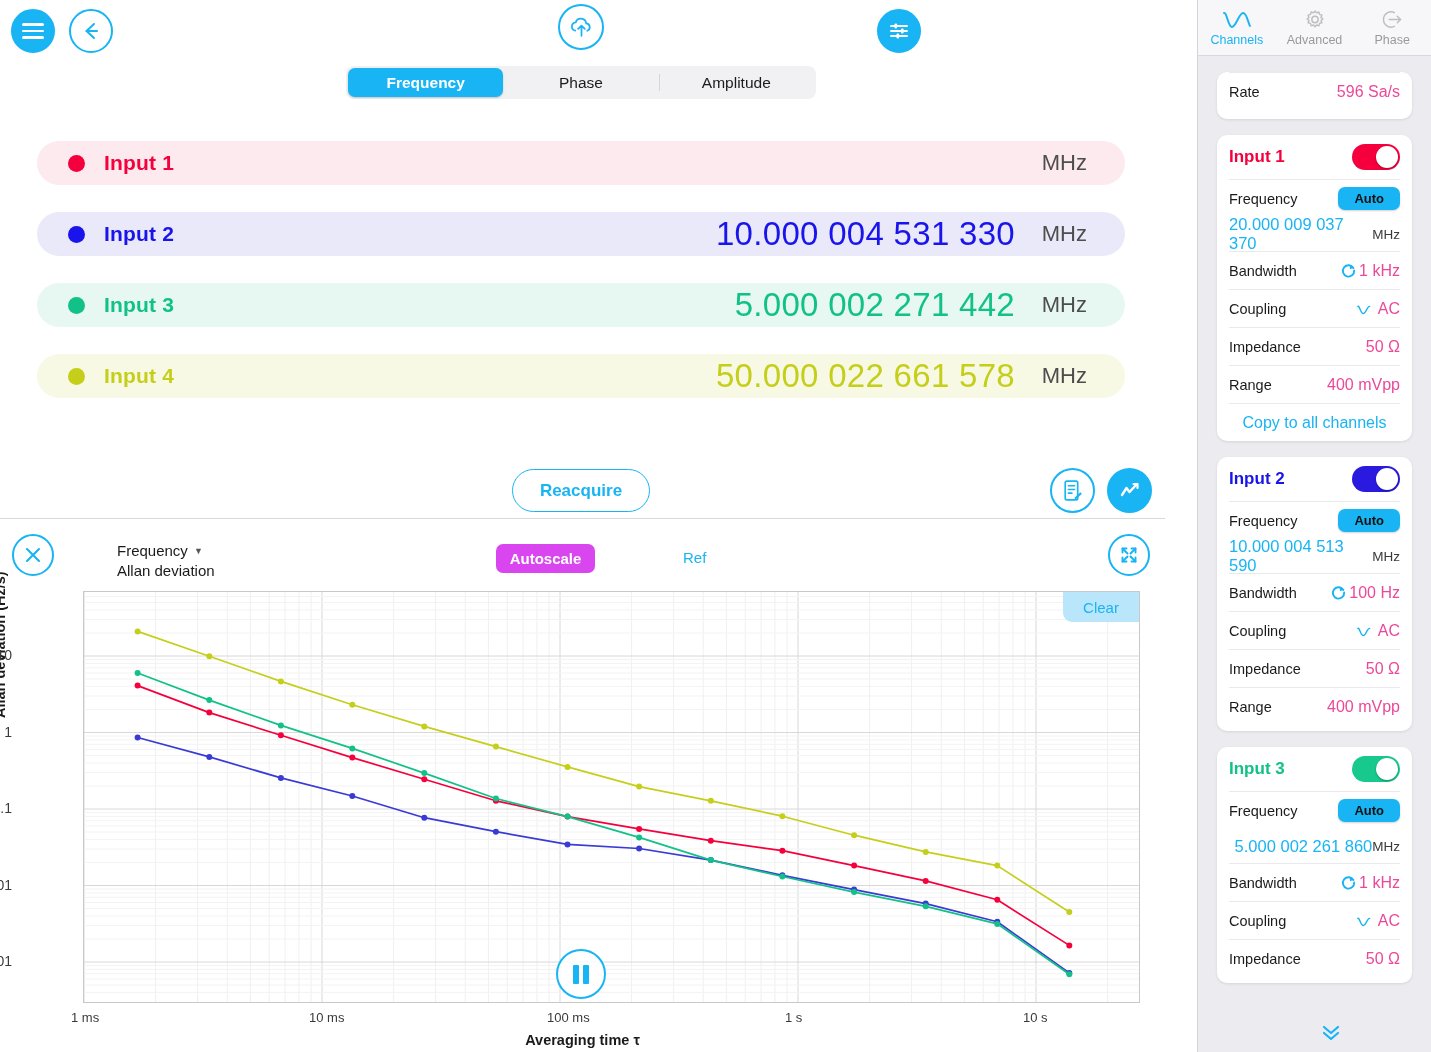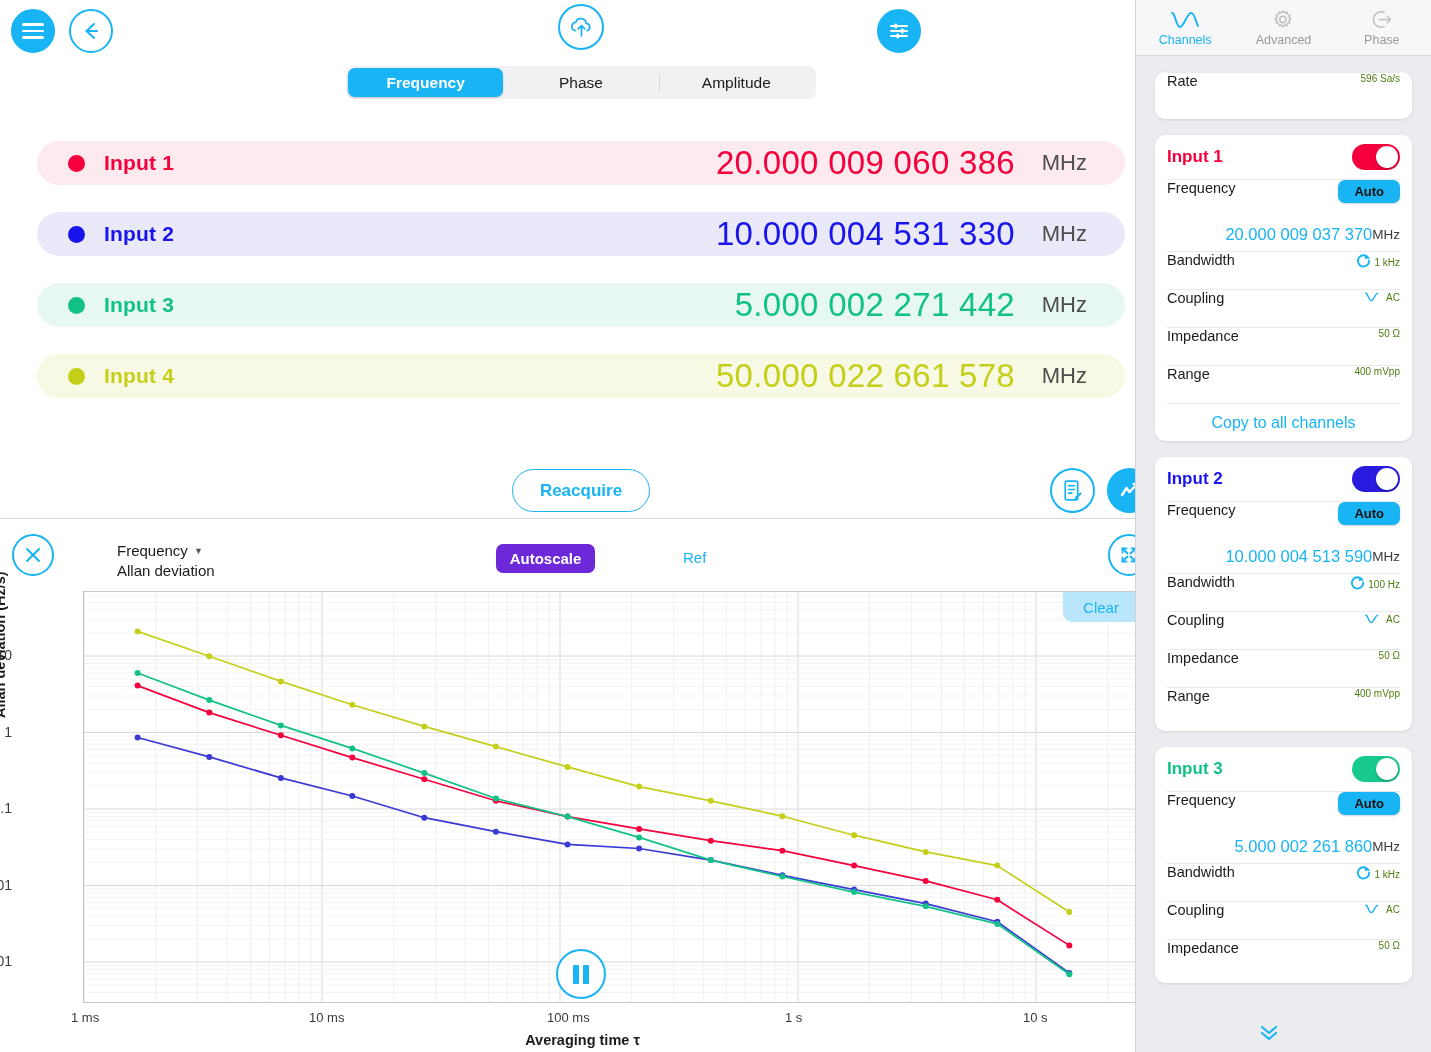--- a/index.html
+++ b/index.html
@@ -67,21 +67,21 @@
 
   #divider { position:absolute; left:0; top:518px; width:1165px; height:1px; background:#d9d9d9; }
 
   
   #close-chart { position:absolute; left:12px; top:534px; width:42px; height:42px; }
   #chart-title {
     position:absolute; left:117px; top:541px; font-size:15px; color:#1b1b1b; line-height:19px;
   }
   #chart-title .caret { font-size:9px; color:#555; margin-left:6px; vertical-align: 2px;}
   #autoscale {
-    position:absolute; left:496px; top:544px; width:99px; height:29px; background:#6d28d9;
+    position:absolute; left:496px; top:544px; width:99px; height:29px; background:#d946ef;
     border-radius:7px; color:#fff; font-size:15px; font-weight:600;
     display:flex; align-items:center; justify-content:center; cursor:pointer;
   }
   #ref-btn { position:absolute; left:683px; top:549px; font-size:15px; color:#18b4f4; cursor:pointer;}
   #expand-chart { position:absolute; left:1108px; top:534px; width:42px; height:42px; }
 
   
   #plot-wrap { position:absolute; left:83px; top:591px; width:1057px; height:412px; }
   #plot-frame { position:absolute; inset:0; border:1px solid #c9c9c9; background:#fff; overflow:hidden; }
   #ylabel {
@@ -99,36 +99,36 @@
   }
   #pause-btn {
     position:absolute; left:556px; top:949px; width:50px; height:50px; border-radius:50%;
     border:2.2px solid #18b4f4; background:rgba(255,255,255,.85);
     display:flex; align-items:center; justify-content:center; gap:4px; cursor:pointer;
   }
   #pause-btn i { display:block; width:6px; height:19px; background:#18b4f4; border-radius:1px;}
 
   
   #sidebar {
-    position:absolute; right:0; top:0; width:296px; height:1052px;
+    position:absolute; right:0; top:0; width:234px; height:1052px;
     background:#ececf0; border-left:1px solid #d4d4d8;
   }
   #tabbar { height:56px; background:#f7f7f9; display:flex; border-bottom:1px solid #d9d9dd; }
   .tab { flex:1; display:flex; flex-direction:column; align-items:center; justify-content:center; gap:2px; cursor:pointer;}
   .tab .tlabel { font-size:12.5px; color:#9a9a9e; }
   .tab.active .tlabel { color:#18b4f4; }
 
   .card {
     margin: 16px 19px 0 19px; background:#fff; border-radius:10px;
     box-shadow: 0 1px 3px rgba(0,0,0,.10); padding: 0 12px;
   }
   .card-title { font-size:17px; font-weight:700; color:#111; padding:12px 0 10px 0; }
-  .row { display:flex; align-items:flex-start; justify-content:space-between;
+  .row { display:flex; align-items:center; justify-content:space-between;
          border-top:1px solid #e9e9ec; height:38px; font-size:14.5px; color:#1b1b1b; }
-  .row .val { color:#4d7c0f; font-size:10px; }
+  .row .val { color:#ec4899; font-size:16px; }
   .ch-head { display:flex; align-items:center; justify-content:space-between; padding:9px 0 9px 0; }
   .ch-name { font-size:17px; font-weight:700; }
   .toggle { width:48px; height:26px; border-radius:13px; position:relative; }
   .toggle .knob { position:absolute; right:2px; top:2px; width:22px; height:22px; border-radius:50%; background:#fff; box-shadow:0 1px 2px rgba(0,0,0,.3);}
   .auto-pill { background:#18b4f4; color:#111; font-size:13px; font-weight:700; border-radius:7px;
                padding:4px 16px; box-shadow:0 1px 2px rgba(0,0,0,.18); cursor:pointer;}
   .freq-row { border-top:none; height:34px; display:flex; align-items:center; justify-content:flex-end; }
   .freq-val { color:#18b4f4; font-size:16.5px; }
   .freq-unit { color:#3a3a3a; font-size:13.5px; }
   .copy-row { border-top:1px solid #e9e9ec; height:38px; display:flex; align-items:center; justify-content:center;
@@ -186,21 +186,20 @@
     <div class="seg-item">
           <span class="seg-sep"></span>
           <span>Amplitude</span>
         </div>
   </div>
 
   <div id="readouts">
         <div class="readout" style="top: 141px; background: rgb(253, 234, 238);">
           <span class="dot" style="background:#f5003c"></span>
           <span class="rlabel" style="color:#f5003c">Input 1</span>
-          <span class="rval" style="color:#f5003c">20.000 009 060 386</span>
           <span class="runit">MHz</span>
         </div>
         <div class="readout" style="top: 212px; background: rgb(233, 233, 250);">
           <span class="dot" style="background:#1a14ec"></span>
           <span class="rlabel" style="color:#1a14ec">Input 2</span>
           <span class="rval" style="color:#1a14ec">10.000 004 531 330</span>
           <span class="runit">MHz</span>
         </div>
         <div class="readout" style="top: 283px; background: rgb(230, 248, 241);">
           <span class="dot" style="background:#12c188"></span>

